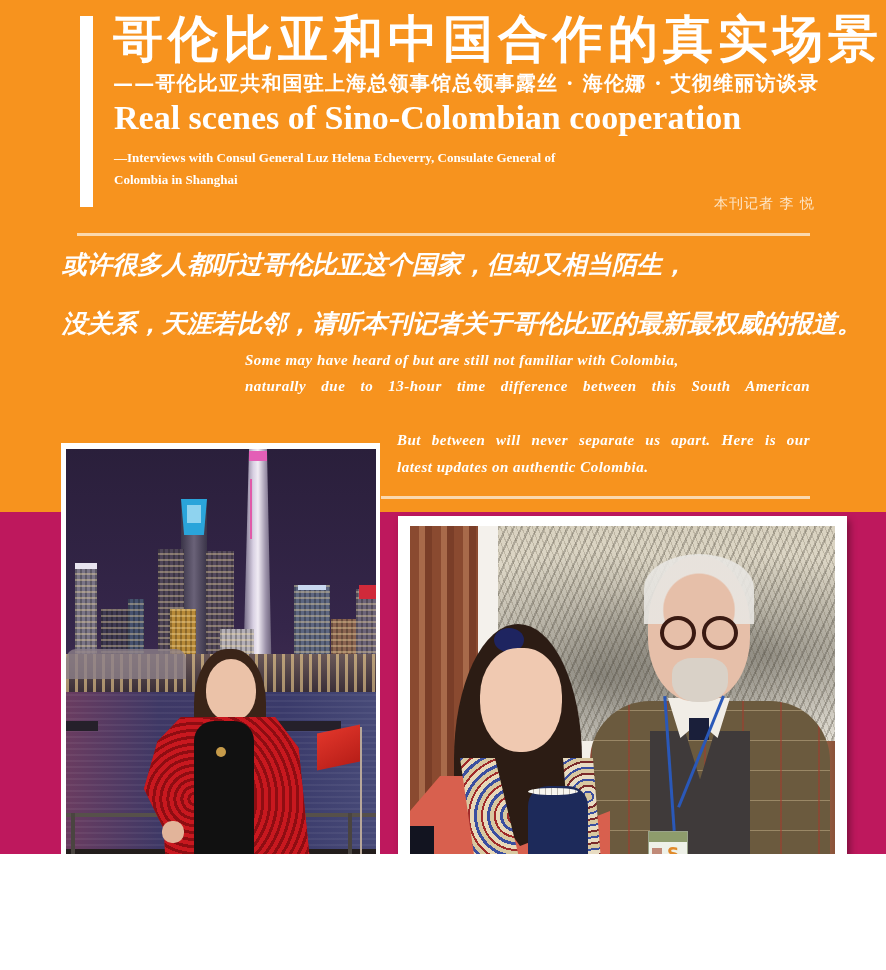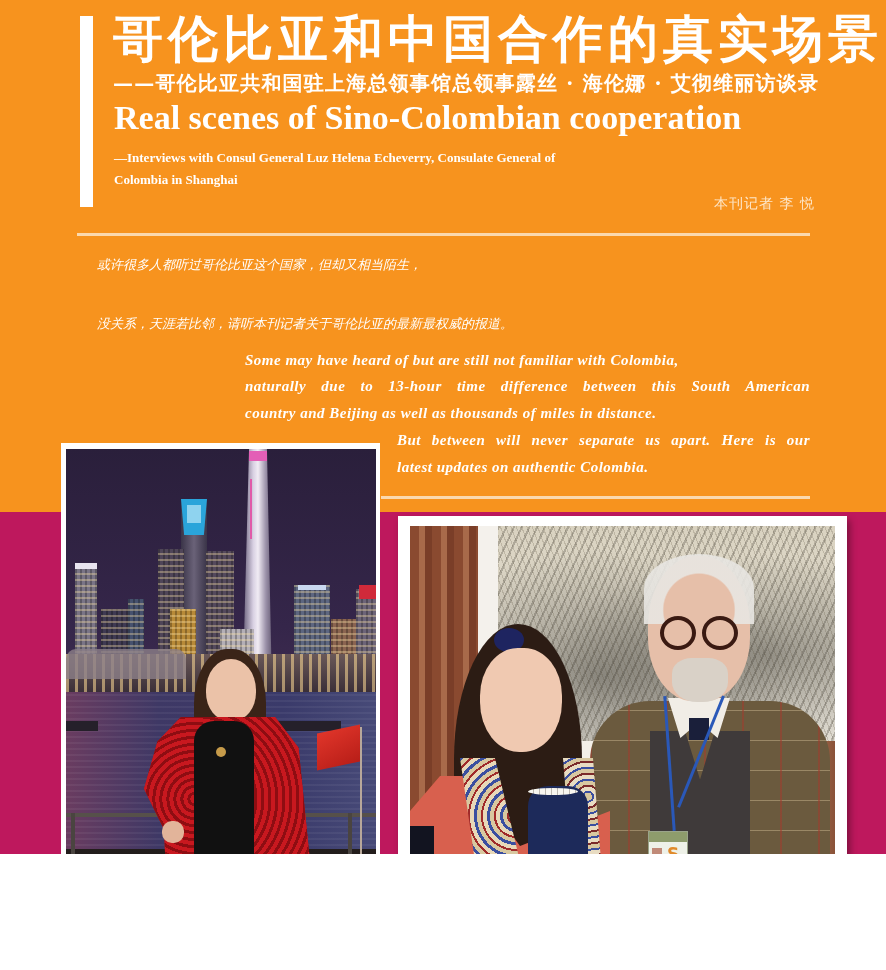--- a/index.html
+++ b/index.html
@@ -31,23 +31,23 @@
     left: 114px; color: #fff; white-space: nowrap;
     font-family: "Liberation Serif", serif; font-weight: bold;
     font-size: 13px; line-height: 22px;
   }
   .credit {
     left: 714px; top: 195px; color: #FDE6C8; white-space: nowrap;
     font-family: "DejaVu Sans", sans-serif; font-size: 14px; line-height: 16px; letter-spacing: 1px;
   }
   .divider { height: 3px; background: #FBD9AE; }
   .zh-line {
-    left: 97px; color: #fff; white-space: nowrap;
-    font-family: "DejaVu Serif", serif; font-weight: normal; font-style: italic;
-    font-size: 13px; line-height: 29px;
+    left: 62px; color: #fff; white-space: nowrap;
+    font-family: "DejaVu Serif", serif; font-weight: bold; font-style: italic;
+    font-size: 25px; line-height: 29px;
   }
   .en-line {
     color: #fff; white-space: nowrap;
     font-family: "Liberation Serif", serif; font-weight: bold; font-style: italic;
     font-size: 15px; line-height: 27px; letter-spacing: 0.5px;
   }
   .justify { text-align: justify; text-align-last: justify; white-space: normal; }
 
   
   #photo1-frame { left: 61px; top: 443px; width: 319px; height: 519px; background: #fff; }
@@ -77,21 +77,20 @@
   <div class="abs subtitle-en" style="top:169px">Colombia in Shanghai</div>
   <div class="abs credit">本刊记者 李 悦</div>
 
   <div class="abs divider" style="left:77px; top:233px; width:733px;"></div>
 
   <div class="abs zh-line" style="top:250px">或许很多人都听过哥伦比亚这个国家，但却又相当陌生，</div>
   <div class="abs zh-line" style="top:309px">没关系，天涯若比邻，请听本刊记者关于哥伦比亚的最新最权威的报道。</div>
 
   <div class="abs en-line" style="left:245px; top:347px;">Some may have heard of but are still not familiar with Colombia,</div>
   <div class="abs en-line justify" style="left:245px; top:373px; width:565px;">naturally due to 13-hour time difference between this South American</div>
-  <div class="abs en-line" style="left:245px; top:400px;">country and Beijing as well as thousands of miles in distance.</div>
   <div class="abs en-line justify" style="left:397px; top:427px; width:413px;">But between will never separate us apart. Here is our</div>
   <div class="abs en-line" style="left:397px; top:454px;">latest updates on authentic Colombia.</div>
 
   <div class="abs divider" style="left:381px; top:496px; width:429px;"></div>
 
   <div id="photo1-frame" class="abs"></div>
   <div id="photo1" class="abs">
 
     <div class="abs" style="left:176px; top:0; width:32px; height:215px;
       clip-path: polygon(22% 0, 78% 0, 92% 100%, 4% 100%);

